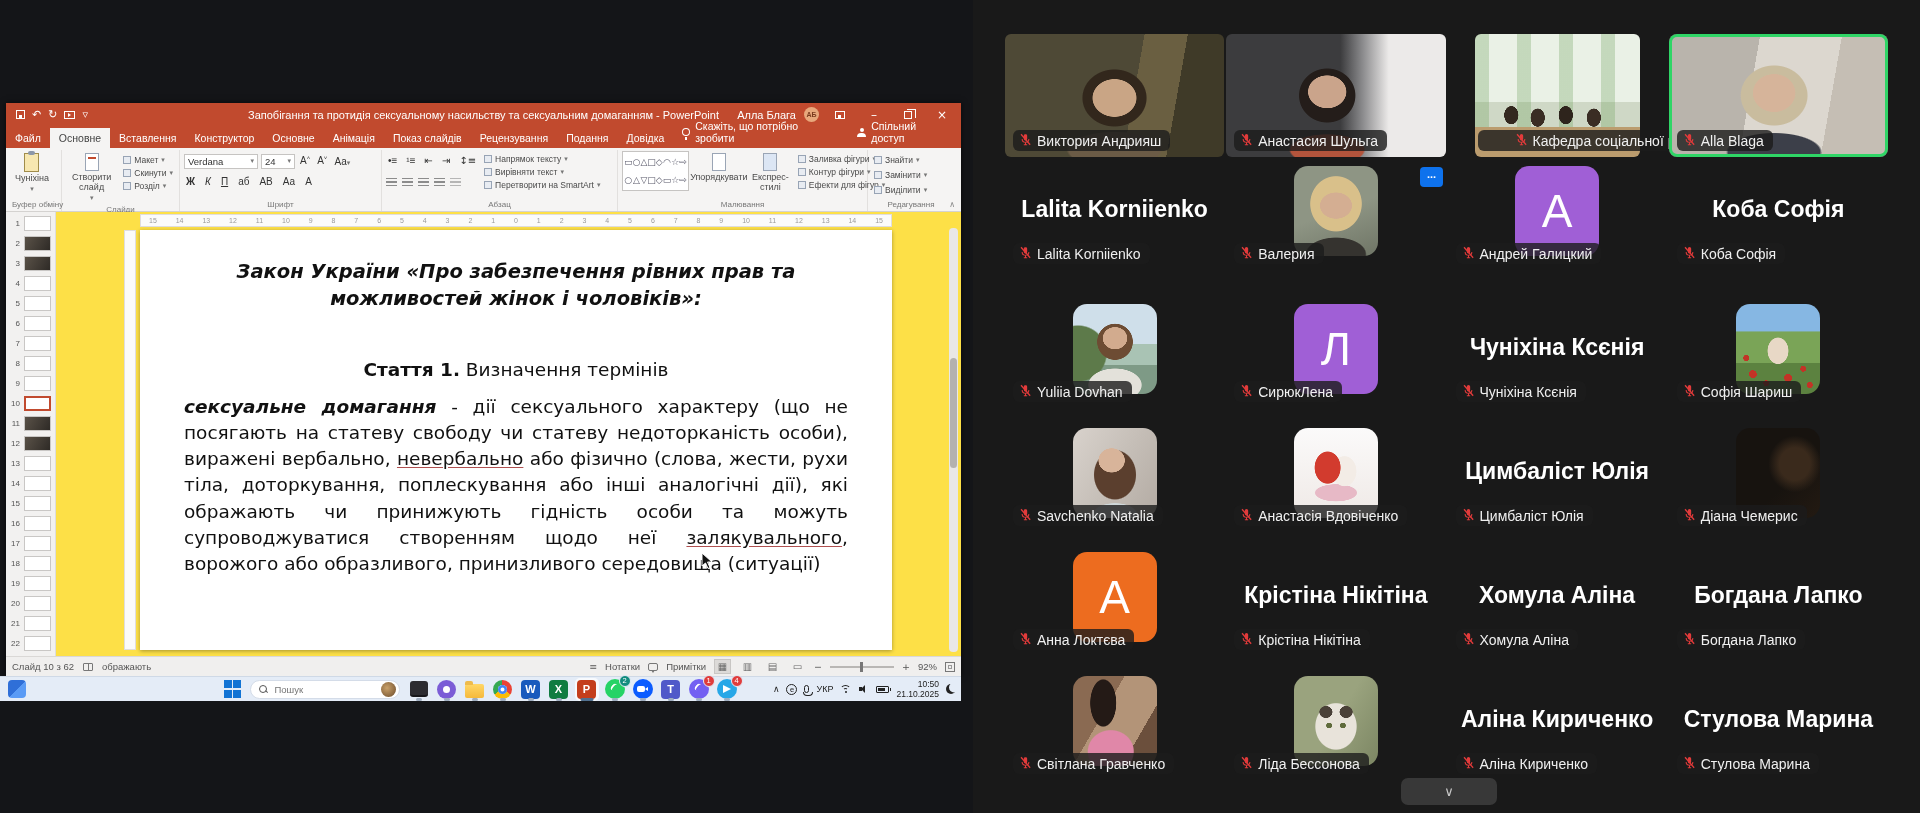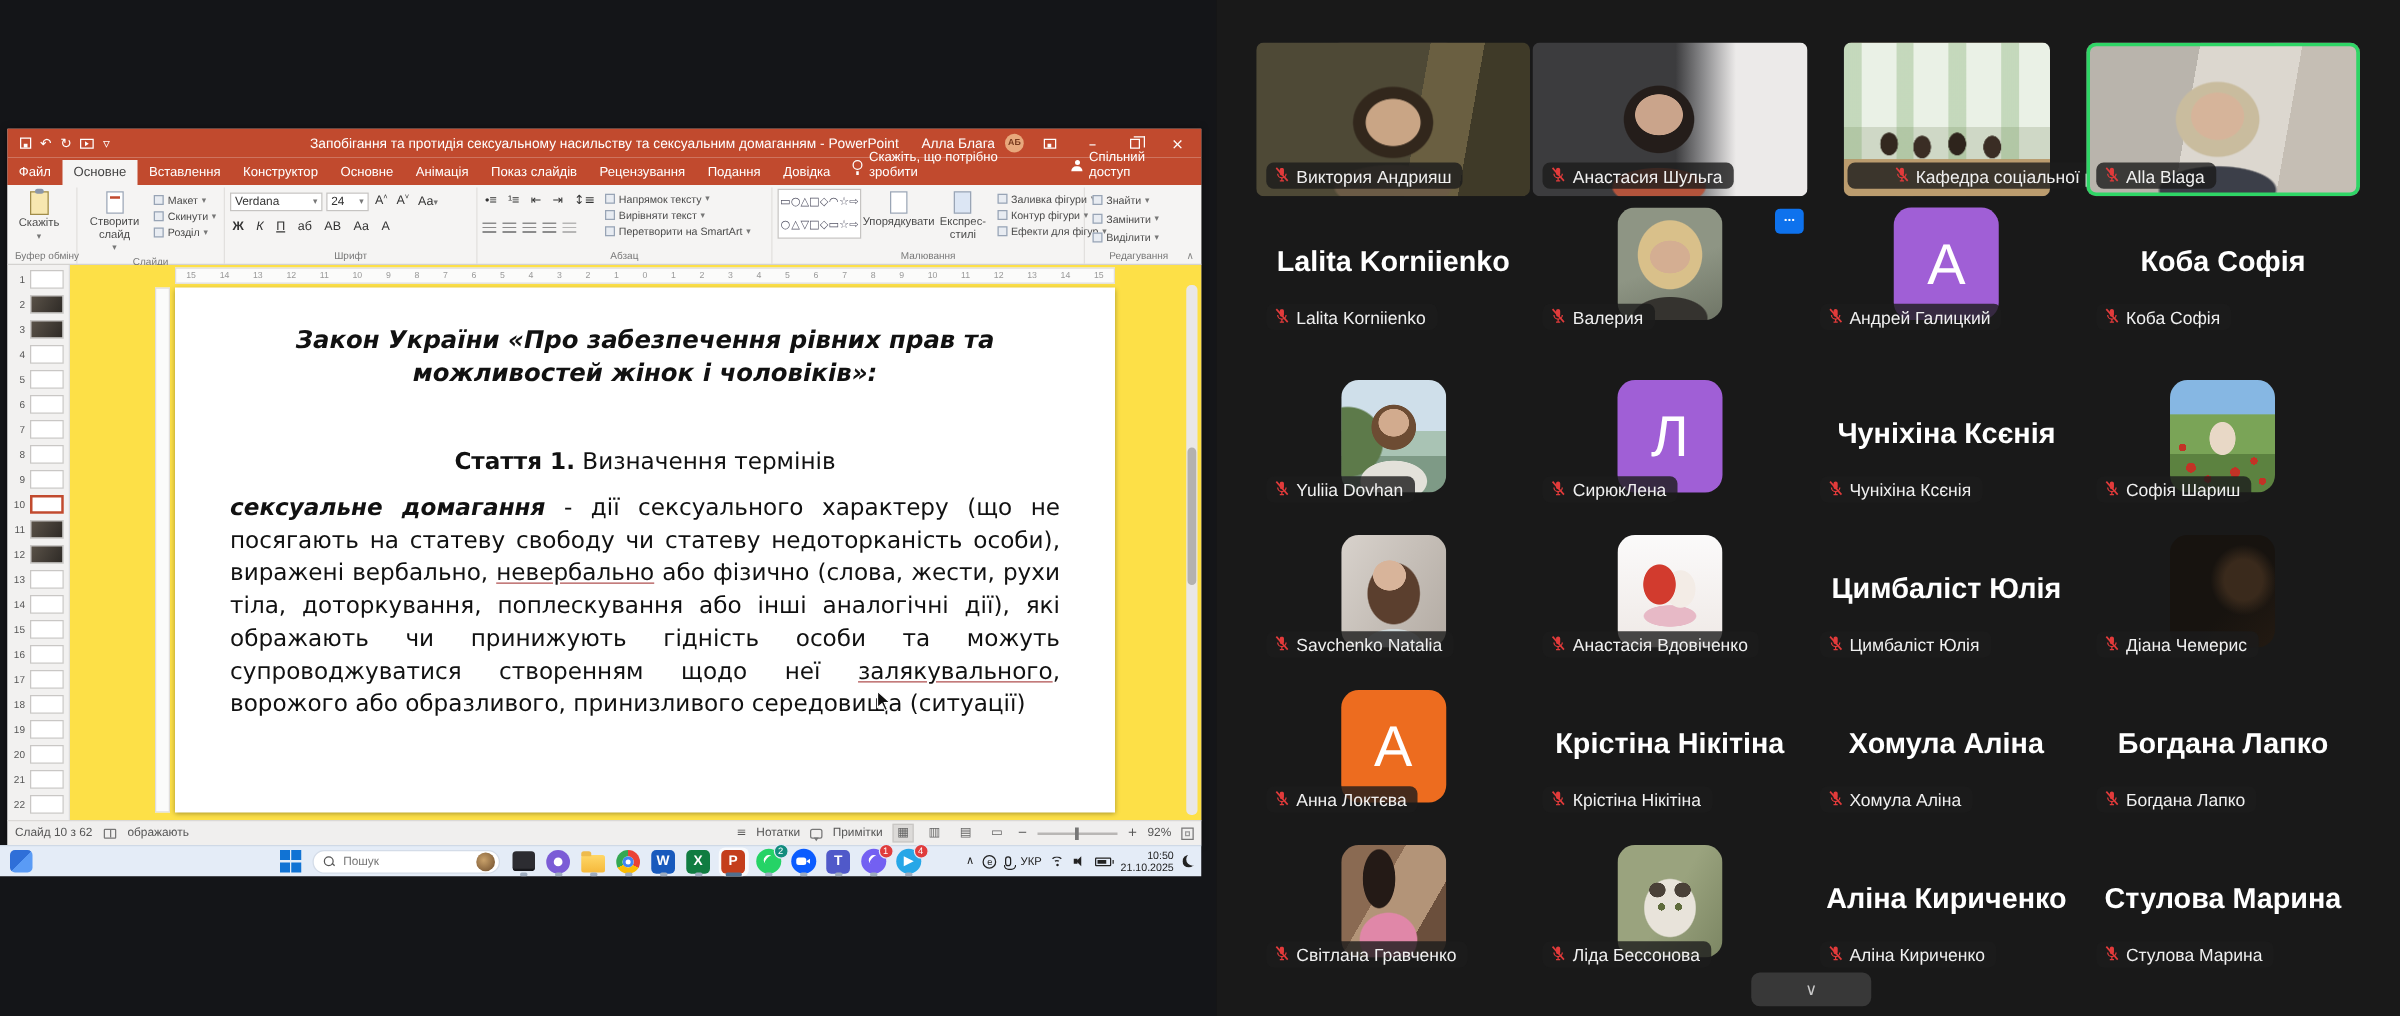--- a/index.html
+++ b/index.html
@@ -294,21 +294,21 @@
           <span class="person-ic"></span>
           <span>Спільний доступ</span>
         </span>
       </div>
 
       <div id="ribbon">
         <div class="rgroup" style="width:54px;">
           <div class="rbody">
             <div class="bigbtn">
               <span class="clip-ic"></span>
-              <span>Скажіть</span>
+              <span>Чуніхіна</span>
               <span class="caret uni">▾</span>
             </div>
           </div>
           <div class="glabel">Буфер обміну</div>
         </div>
 
         <div class="rgroup" style="width:118px;">
           <div class="rbody">
             <div class="bigbtn" style="width:52px;">
               <span class="page-ic orange"></span>

